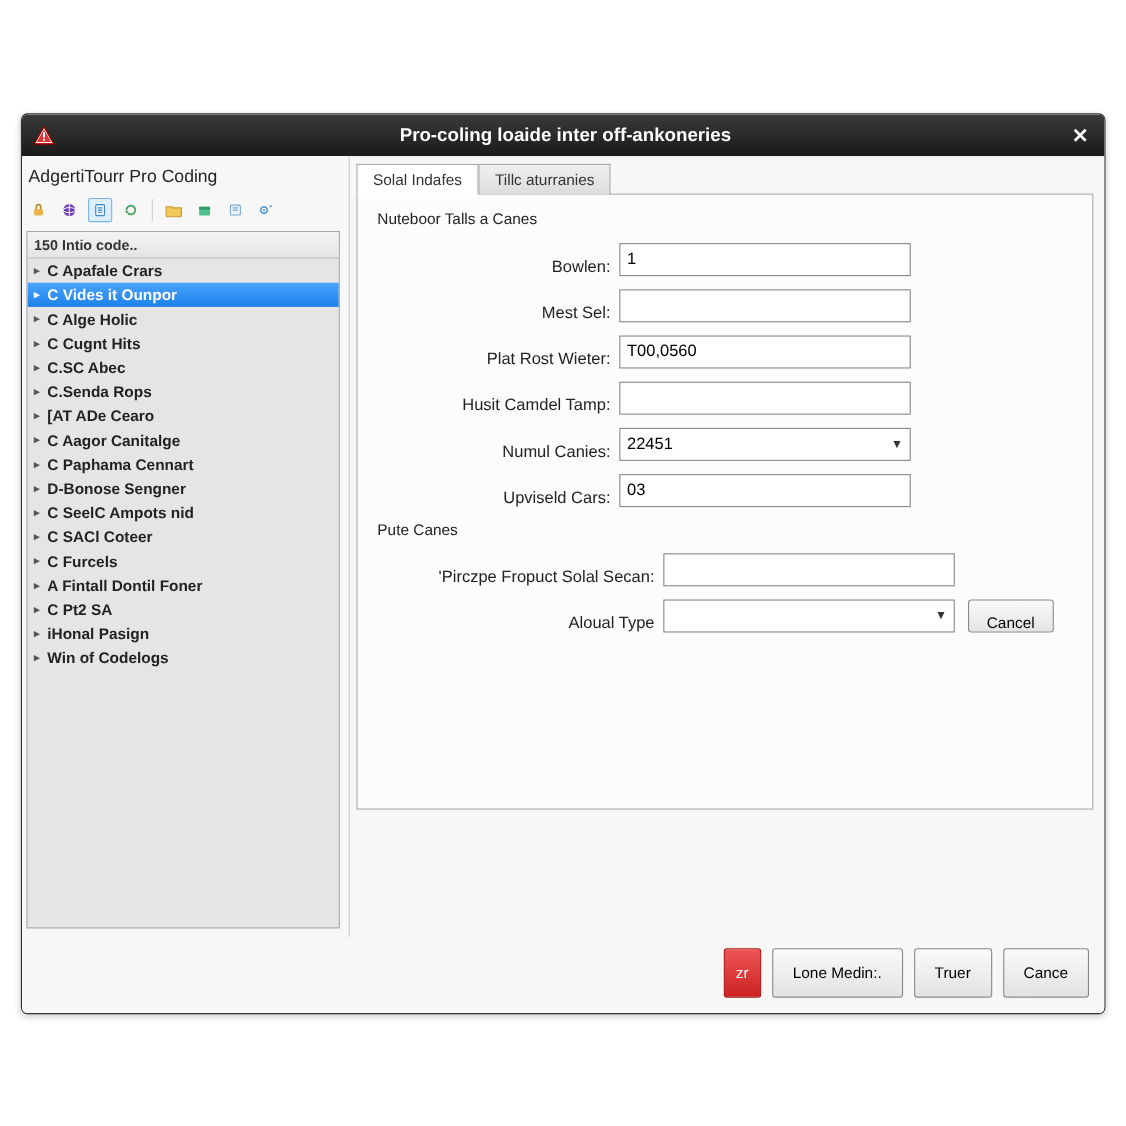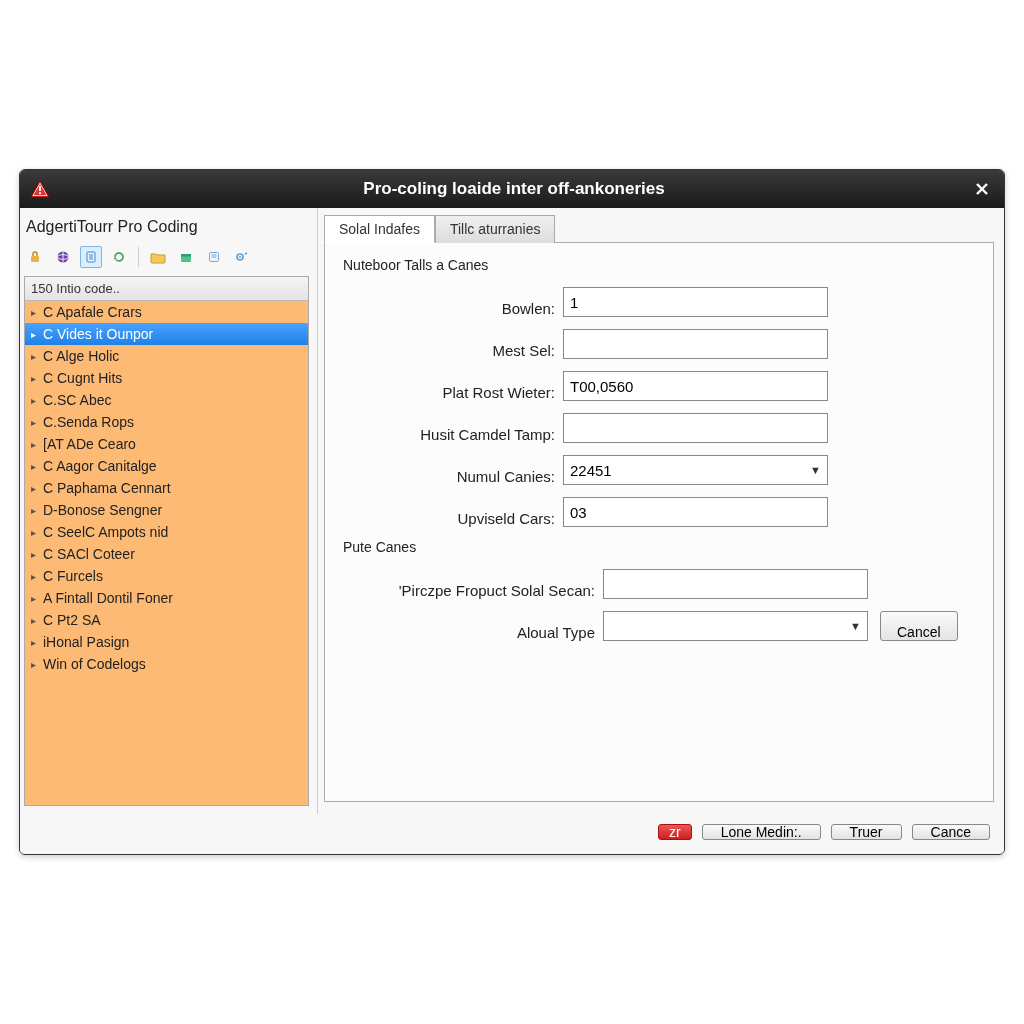--- a/index.html
+++ b/index.html
@@ -58,23 +58,24 @@
   display:flex; align-items:center; justify-content:center;
   border-radius:2px;
 }
 .toolbar .tbtn.active {
   background: #dbeeff;
   border: 1px solid #7fb4e0;
 }
 .toolbar .sep { width:1px; height:20px; background:#ccc; margin:0 2px; }
 .listbox {
   border: 1px solid #aaa;
-  background: #fdba74;
-  height: 530px;
+  background: #e5e5e5;
+  height: 634px;
   overflow:hidden;
+  font-weight:bold;
 }
 .listbox-header {
   padding: 4px 6px;
   font-size: 13px;
   border-bottom: 1px solid #bbb;
   background: linear-gradient(to bottom,#f4f4f4,#e4e4e4);
   color:#333;
 }
 .list-item {
   display:flex;
@@ -162,21 +163,21 @@
   cursor:pointer;
 }
 .footer {
   display:flex;
   justify-content:flex-end;
   gap:10px;
   padding: 10px 14px 14px 14px;
   background:#f7f7f7;
 }
 .btn {
-  height: 16px;
+  height: 45px;
   padding: 0 18px;
   border:1px solid #888;
   border-radius:3px;
   background: linear-gradient(to bottom,#fafafa,#e2e2e2);
   font-size:14px;
   cursor:pointer;
   display:flex;
   align-items:center;
 }
 .btn.icon-only { padding: 0 10px; }

